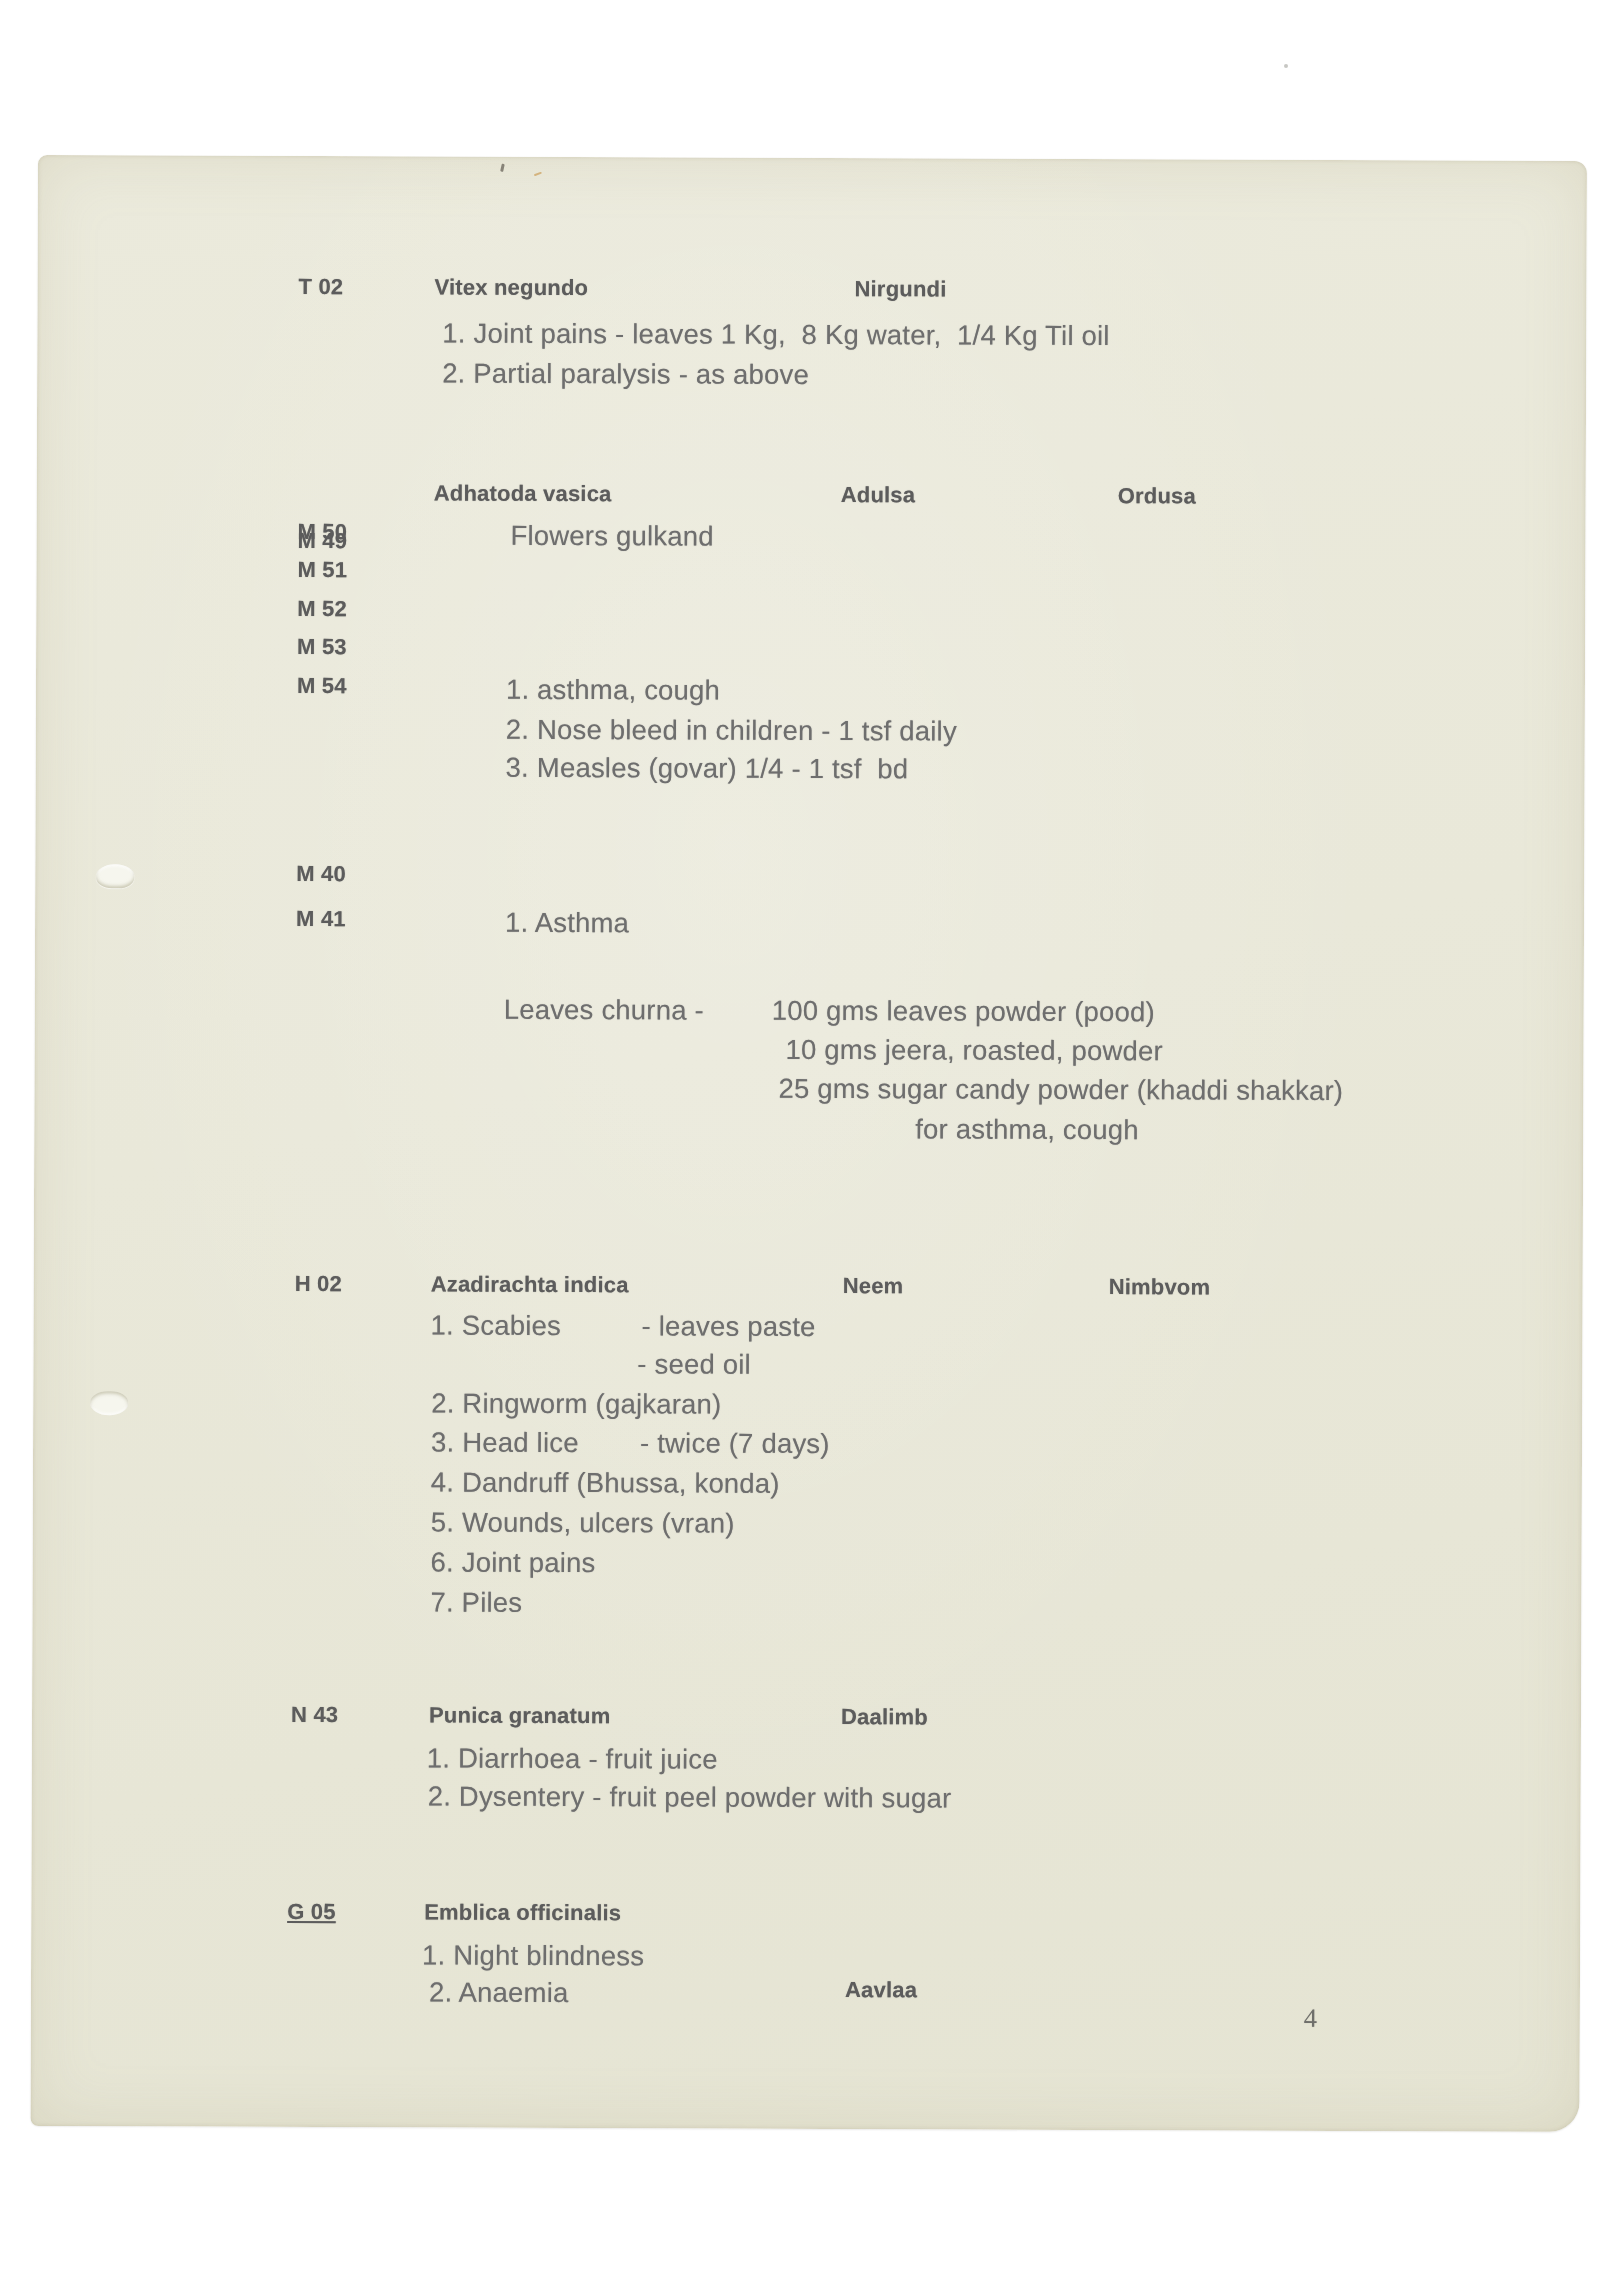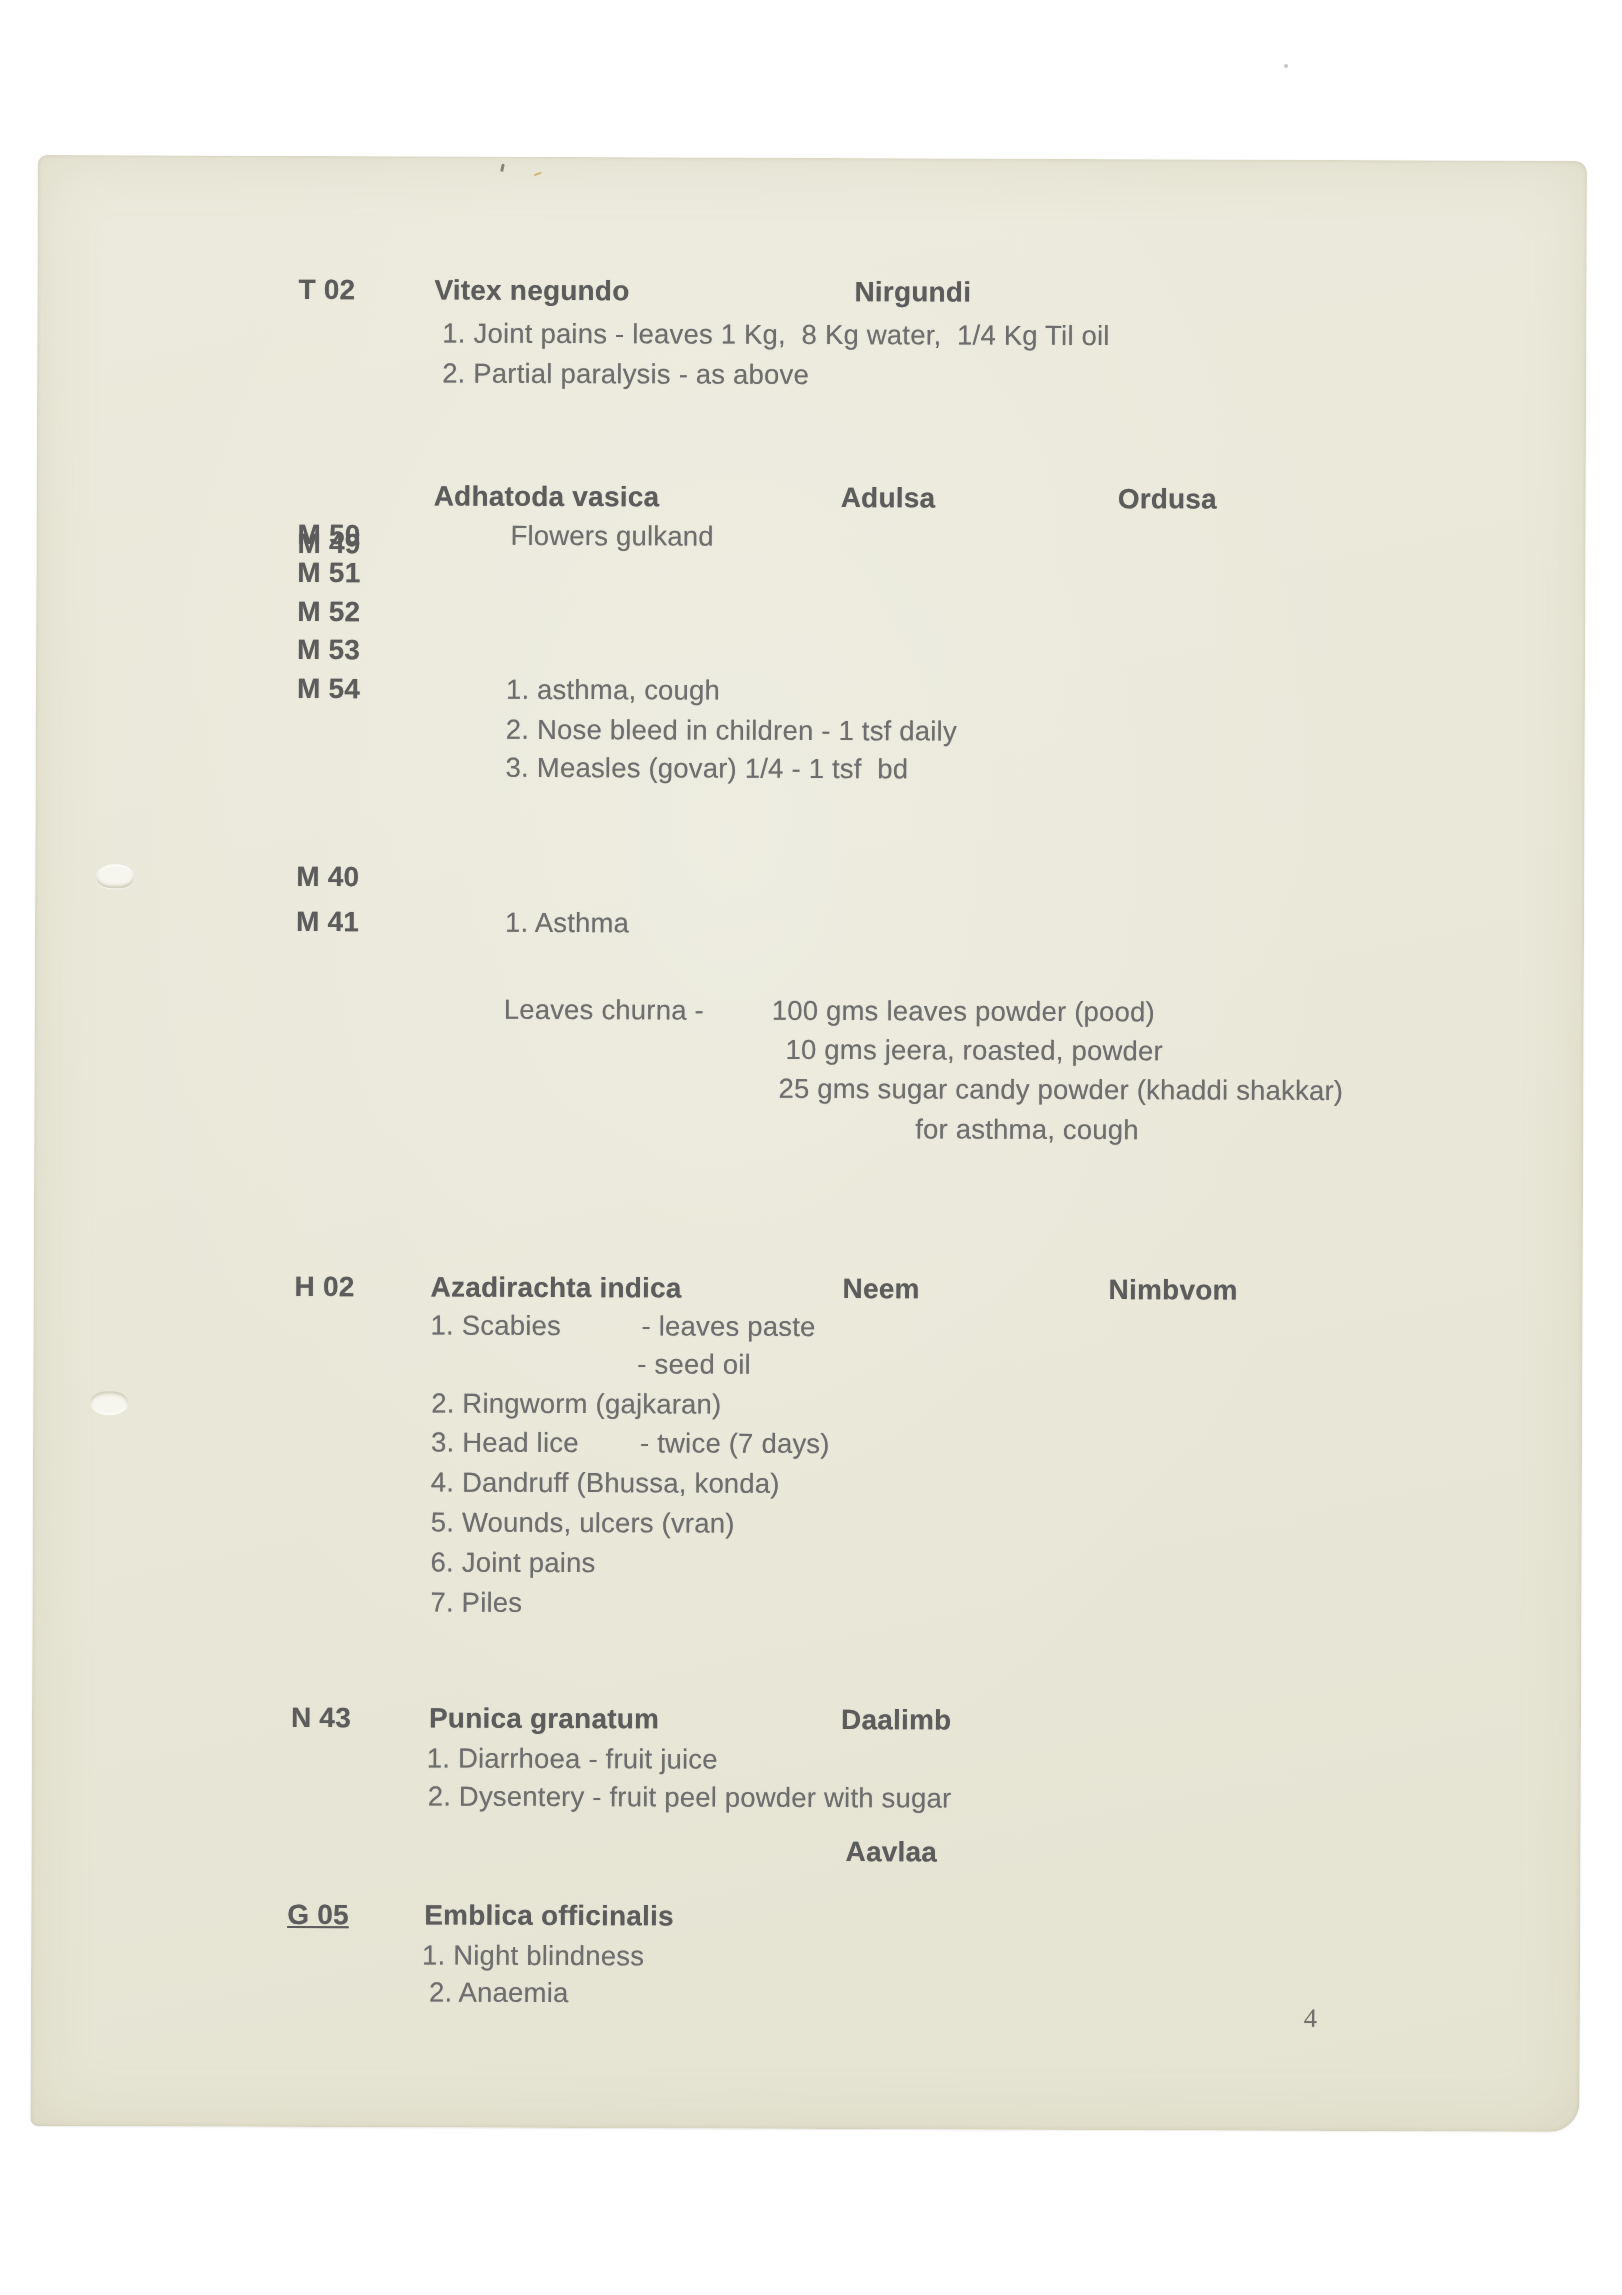--- a/index.html
+++ b/index.html
@@ -36,21 +36,21 @@
     position: absolute;
     font-size: 27.5px;
     line-height: 1.1;
     color: #6e6e6e;
     white-space: pre;
     letter-spacing: 0.2px;
     text-shadow: 0 0 0.9px rgba(110,110,110,0.55);
   }
   .b {
     font-weight: bold;
-    font-size: 28px;
+    font-size: 22px;
     color: #5c5c5c;
     text-shadow: 0 0 0.9px rgba(90,90,90,0.55);
   }
   .hole {
     position: absolute;
     width: 38px;
     height: 24px;
     background: #f6f6ee;
     border-radius: 50% 50% 42% 42%;
     box-shadow:
@@ -152,21 +152,21 @@
     <span class="ln" style="left:398px; top:1431px;">7. Piles</span>
 
     <span class="ln b" style="left:259px; top:1547px;">N 43</span>
     <span class="ln b" style="left:397px; top:1547px;">Punica granatum</span>
     <span class="ln b" style="left:809px; top:1547px;">Daalimb</span>
     <span class="ln" style="left:395px; top:1587px;">1. Diarrhoea - fruit juice</span>
     <span class="ln" style="left:396px; top:1625px;">2. Dysentery - fruit peel powder with sugar</span>
 
     <span class="ln b" style="left:256px; top:1744px;text-decoration:underline;">G 05</span>
     <span class="ln b" style="left:393px; top:1744px;">Emblica officinalis</span>
-    <span class="ln b" style="left:814px; top:1679px;">Aavlaa</span>
+    <span class="ln b" style="left:814px; top:1820px;">Aavlaa</span>
     <span class="ln" style="left:391px; top:1784px;">1. Night blindness</span>
     <span class="ln" style="left:398px; top:1821px;">2. Anaemia</span>
 
     <span class="page-num" style="left:1273px; top:1843px;">4</span>
 
   </div>
 </div>
 
 
 </body></html>

